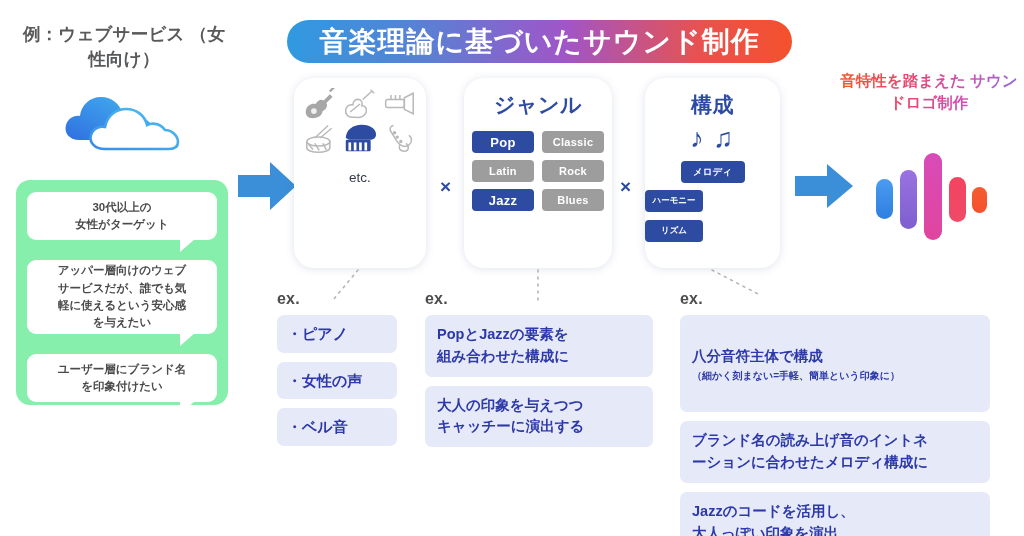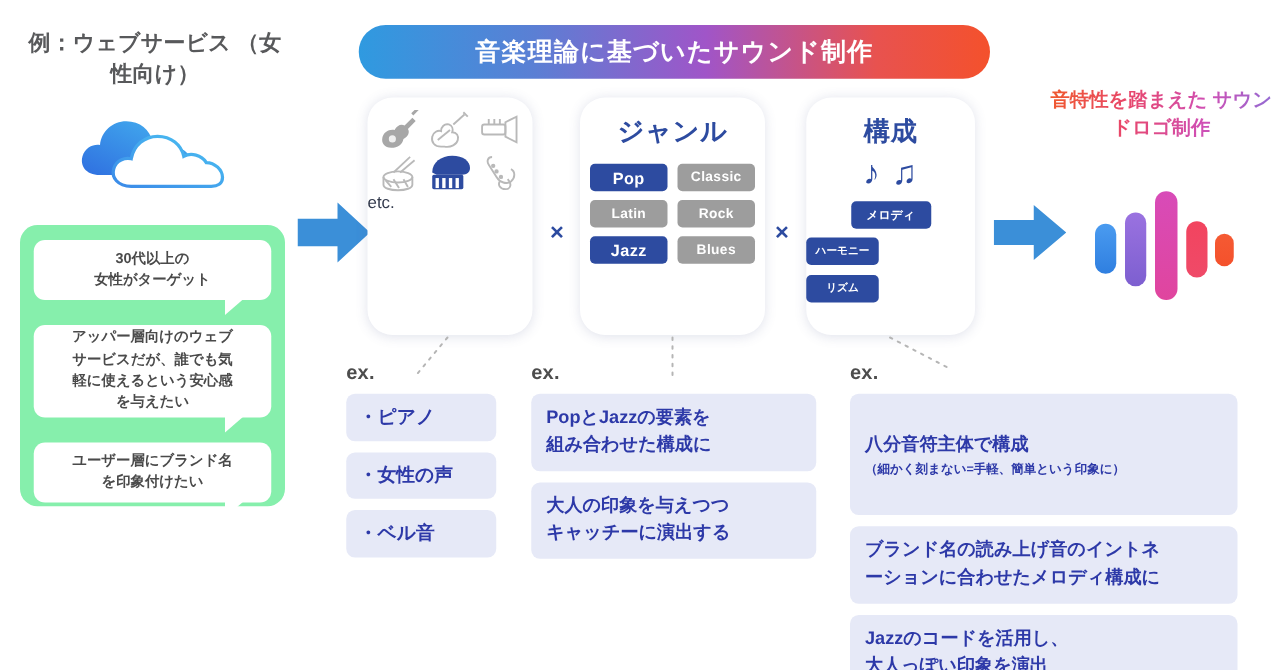--- a/index.html
+++ b/index.html
@@ -71,21 +71,21 @@
   #bubble-3 { top: 174px; height: 48px; }
 
   
   #title-banner {
     position: absolute;
     left: 287px; top: 20px;
     width: 505px; height: 43px;
     border-radius: 22px;
     background: linear-gradient(90deg,#2f9ae0 0%,#5b7fd4 28%,#a055c8 55%,#e8524f 82%,#f4512c 100%);
     color: #ffffff;
-    font-size: 20px;
+    font-size: 28px;
     font-weight: 700;
     letter-spacing: 1px;
     display: flex;
     align-items: center;
     justify-content: center;
   }
 
   
   .card {
     position: absolute;
@@ -111,24 +111,24 @@
   #instrument-grid {
     display: grid;
     grid-template-columns: repeat(3, 1fr);
     row-gap: 2px;
     padding: 10px 8px 0 8px;
     justify-items: center;
     align-items: center;
   }
   #instrument-grid .ins { width: 36px; height: 32px; }
   #etc-label {
-    text-align: left;
+    text-align: center;
     color: #333a4d;
     font-size: 13.5px;
-    margin-top: 0;
+    margin-top: 16px;
     font-weight: 400;
   }
 
   
   #genre-grid {
     display: grid;
     grid-template-columns: 62px 62px;
     gap: 7px 8px;
     justify-content: center;
     padding-top: 12px;

